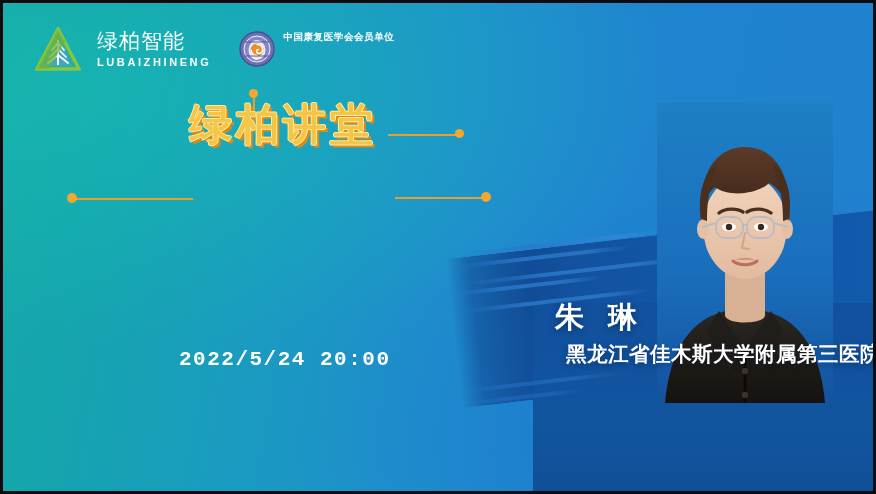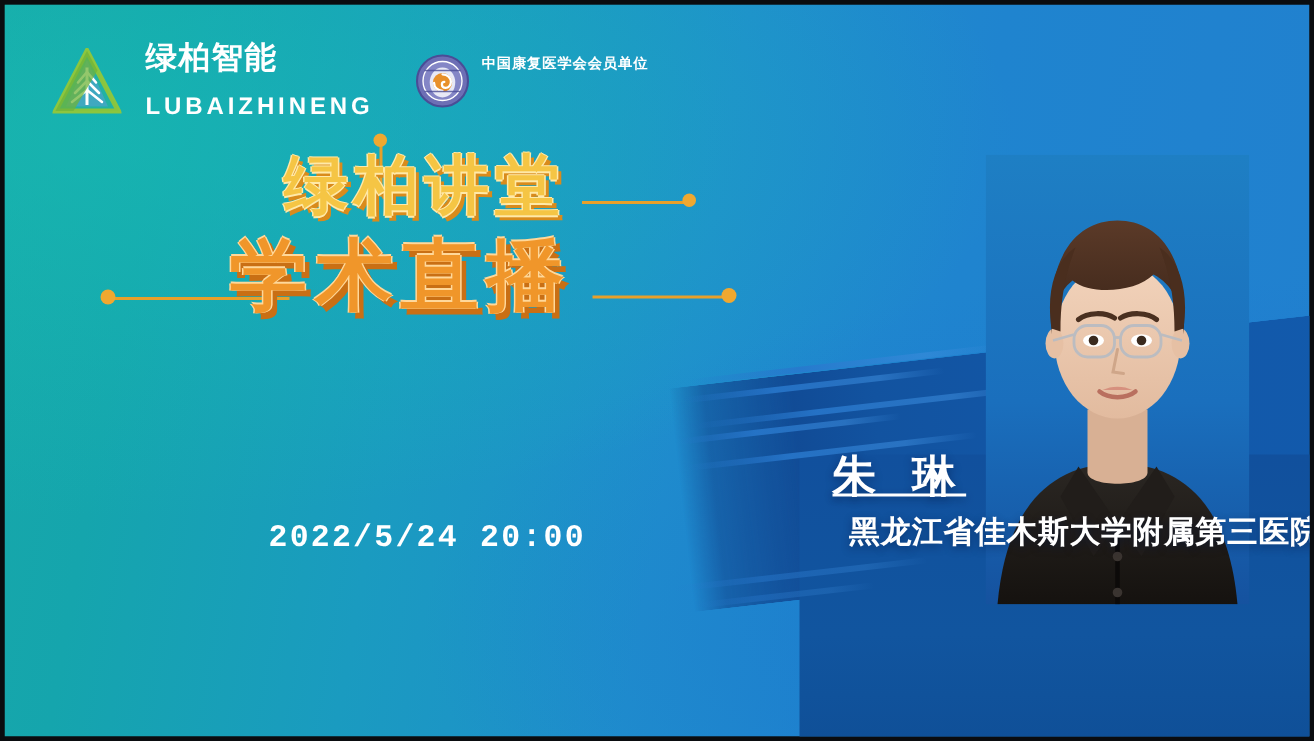--- a/index.html
+++ b/index.html
@@ -19,25 +19,25 @@
     position:absolute;left:0;top:0;right:0;bottom:0;
     background:radial-gradient(120% 90% at 8% 18%, rgba(24,190,180,.55) 0%, rgba(24,190,180,0) 58%),
                radial-gradient(100% 80% at 92% 85%, rgba(26,110,205,.55) 0%, rgba(26,110,205,0) 60%);
   }
 
   
   .header{position:absolute;left:32px;top:24px;display:flex;align-items:center;gap:14px;}
   .logo-mark{width:46px;height:44px;flex:0 0 auto;}
   .logo-words{display:flex;flex-direction:column;justify-content:center;margin-left:2px;}
   .logo-cn{
-    font-size:21px;font-weight:700;color:#ffffff;letter-spacing:1px;line-height:1.05;
+    font-size:21px;font-weight:400;color:#ffffff;letter-spacing:1px;line-height:1.05;
     font-family:"DejaVu Sans","Liberation Sans",sans-serif;
   }
   .logo-en{
-    font-size:16px;font-weight:700;color:#ffffff;letter-spacing:2.6px;line-height:1.1;margin-top:14px;
+    font-size:11px;font-weight:700;color:#ffffff;letter-spacing:2.6px;line-height:1.1;margin-top:4px;
   }
   .assoc{display:flex;align-items:flex-start;gap:8px;margin-left:14px;}
   .assoc-seal{width:36px;height:36px;flex:0 0 auto;}
   .assoc-text{
     font-size:9.5px;color:#ffffff;letter-spacing:.6px;white-space:nowrap;
     font-family:"DejaVu Sans","Liberation Sans",sans-serif;font-weight:600;
   }
 
   
   .deco{position:absolute;background:#e8a02a;}
@@ -131,21 +131,20 @@
     position:absolute;left:184px;top:100px;width:176px;height:300px;
     overflow:hidden;
   }
   .photo-svg{width:176px;height:300px;display:block;}
 
   .sp-name{
     position:absolute;left:82px;top:295px;
     font-family:"DejaVu Sans","Liberation Sans",sans-serif;
     font-size:29px;font-weight:700;color:#ffffff;letter-spacing:7px;
     text-shadow:0 2px 6px rgba(0,20,60,.45);
-    text-decoration:underline;
   }
   .sp-org{
     position:absolute;left:93px;top:337px;
     font-family:"DejaVu Sans","Liberation Sans",sans-serif;
     font-size:20.5px;font-weight:700;color:#ffffff;letter-spacing:.5px;white-space:nowrap;
     text-shadow:0 2px 6px rgba(0,20,60,.45);
   }
 </style>
 </head>
 <body>
@@ -197,21 +196,20 @@
   <div class="deco-dot" id="deco-r1-dot"></div>
 
   <div class="deco" id="deco-r2"></div>
   <div class="deco-dot" id="deco-r2-dot"></div>
 
   <div class="deco" id="deco-l1"></div>
   <div class="deco-dot" id="deco-l1-dot"></div>
 
   <div class="headline">
     <div class="hl-1">绿柏讲堂</div>
-    <div class="hl-2">学术直播</div>
   </div>
 
   <div class="datetime">2022/5/24  20:00</div>
 
   <div id="speaker-panel">
 
     <div class="brush" id="brush-main"></div>
     <div class="brush" id="brush-fill"></div>
 
     <div class="brush-streak" style="left:-14px;top:238px;width:210px;"></div>

